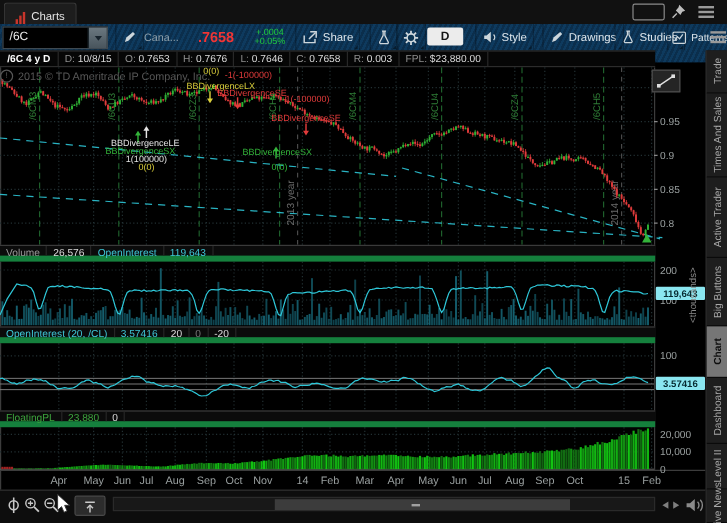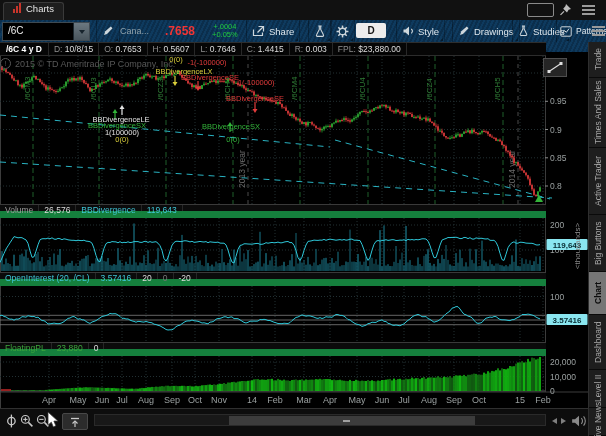--- a/index.html
+++ b/index.html
@@ -1,20 +1,20 @@
 <!DOCTYPE html>
 <html><head>
 <meta charset="utf-8">
 <style>
   html,body{margin:0;padding:0;background:#000;}
   .screen{position:relative;width:606px;height:436px;background:#000;overflow:hidden;
     font-family:"Liberation Sans",sans-serif;box-shadow:inset 0 0 0 1px #3c3c3c;}
   
   .tabbar{position:absolute;left:0;top:0;width:606px;height:20px;background:#111;}
-  .charts-tab{position:absolute;left:3px;top:2px;height:17px;padding:0 9px;display:flex;align-items:flex-start;gap:5px;
+  .charts-tab{position:absolute;left:3px;top:2px;height:17px;padding:0 9px;display:flex;align-items:flex-end;gap:5px;
     background:#1d1d1d;border:1px solid #3a3a3a;border-bottom:none;border-radius:3px 3px 0 0;color:#e3e3e3;font-size:9.5px;}
   .chart-ico{display:flex;align-items:flex-end;gap:1px;height:10px;}
   .chart-ico span{width:2px;background:#c8352b;display:block;}
   .chart-ico span:nth-child(1){height:4px}.chart-ico span:nth-child(2){height:7px}.chart-ico span:nth-child(3){height:10px}
   .win-rect{position:absolute;left:527px;top:3px;width:25px;height:12px;border:1px solid #8a8a8a;border-radius:2px;}
   .topicon{position:absolute;top:3px;width:14px;height:13px;}
   .hamb{display:flex;flex-direction:column;justify-content:center;gap:2px;}
   .hamb i{display:block;width:13px;height:2px;background:#9a9a9a;}
   
   .toolbar{position:absolute;left:0;top:20px;width:606px;height:32px;
@@ -36,21 +36,21 @@
   .infobar{position:absolute;left:0;top:42px;width:546px;height:14px;background:#060606;display:flex;
     border-top:1px solid #2e2e2e;border-bottom:1px solid #2c2c2c;box-sizing:border-box;text-decoration:underline;}
   .ib-title{padding:0 6px;color:#fff;font-we ight:bold;font-weight:bold;font-size:8.5px;line-height:12px;border-right:1px solid #282828;}
   .ib-cell{padding:0 5px;border-right:1px solid #282828;font-size:8.5px;line-height:12px;white-space:nowrap;}
   .ib-l{color:#8f8f8f}.ib-v{color:#dcdcdc}
   
   .copyright{position:absolute;left:0;top:58px;display:flex;gap:4px;align-items:center;color:#575757;font-size:9px;z-index:3;}
   .warn{display:inline-block;width:9px;height:9px;border:1px solid #575757;border-radius:50%;font-size:7px;line-height:9px;text-align:center;}
   
   .ph{position:absolute;left:0;width:546px;height:14px;background:#0b0b0b;display:flex;z-index:2;
-    border-top:1px solid #3a3a3a;border-bottom:7px solid #15803d;box-sizing:border-box;font-size:8.5px;line-height:11px;}
+    border-top:1px solid #3a3a3a;border-bottom:5px solid #15803d;box-sizing:border-box;font-size:8.5px;line-height:11px;}
   .ph-c{padding:0 5px;border-right:1px solid #262626;white-space:nowrap;}
   .c-gray{color:#9a9a9a}.c-white{color:#dcdcdc}.c-cyan{color:#3fc6d6}.c-green{color:#3da53d}.c-dim{color:#777}
   
   #chart{position:absolute;left:0;top:56px;z-index:1;}
   svg text{font-family:"Liberation Sans",sans-serif;}
   .trendtool{position:absolute;left:543px;top:58px;width:22px;height:17px;background:#252525;border:1px solid #4e4e4e;z-index:3;
     display:flex;align-items:center;justify-content:center;}
   
   .sidebar{position:absolute;right:0;top:42px;width:18px;height:394px;background:#141414;border-left:1px solid #2e2e2e;box-sizing:border-box;z-index:4;}
   .sbtab{writing-mode:vertical-rl;transform:rotate(180deg);display:flex;align-items:center;justify-content:center;
@@ -172,23 +172,23 @@
         <i></i>
         <i></i>
       </div>
   </div>
 
   <div class="infobar">
     <div class="ib-title">/6C 4 y D</div>
     <div style="display:flex">
         <div class="ib-cell"><span class="ib-l">D: </span><span class="ib-v">10/8/15</span></div>
         <div class="ib-cell"><span class="ib-l">O: </span><span class="ib-v">0.7653</span></div>
-        <div class="ib-cell"><span class="ib-l">H: </span><span class="ib-v">0.5607</span></div>
+        <div class="ib-cell"><span class="ib-l">H: </span><span class="ib-v">0.7676</span></div>
         <div class="ib-cell"><span class="ib-l">L: </span><span class="ib-v">0.7646</span></div>
-        <div class="ib-cell"><span class="ib-l">C: </span><span class="ib-v">1.4415</span></div>
+        <div class="ib-cell"><span class="ib-l">C: </span><span class="ib-v">0.7658</span></div>
         <div class="ib-cell"><span class="ib-l">R: </span><span class="ib-v">0.003</span></div>
         <div class="ib-cell"><span class="ib-l">FPL: </span><span class="ib-v">$23,880.00</span></div>
       </div>
   </div>
 
   <div class="copyright">
     <span class="warn">!</span>
     <span>2015 © TD Ameritrade IP Company, Inc.</span>
   </div>
 
@@ -1488,21 +1488,21 @@
     <svg width="18" height="13" viewBox="0 0 18 13">
       <line x1="3" y1="10.5" x2="15" y2="2.5" stroke="#e0e0e0" stroke-width="1.2"></line>
       <rect x="1.5" y="9" width="3" height="3" fill="#e0e0e0"></rect>
         <rect x="13.5" y="1" width="3" height="3" fill="#e0e0e0"></rect>
       </svg>
   </div>
 
   <div class="ph" style="top:204px">
     <div class="ph-c c-gray">Volume</div>
     <div class="ph-c c-white">26,576</div>
-    <div class="ph-c c-cyan">BBDivergence</div>
+    <div class="ph-c c-cyan">OpenInterest</div>
     <div class="ph-c c-cyan">119,643</div>
   </div>
   <div class="ph" style="top:272px">
     <div class="ph-c c-cyan">OpenInterest (20, /CL)</div>
     <div class="ph-c c-cyan">3.57416</div>
     <div class="ph-c c-white">20</div>
     <div class="ph-c c-dim">0</div>
     <div class="ph-c c-white">-20</div>
   </div>
   <div class="ph" style="top:342px">

